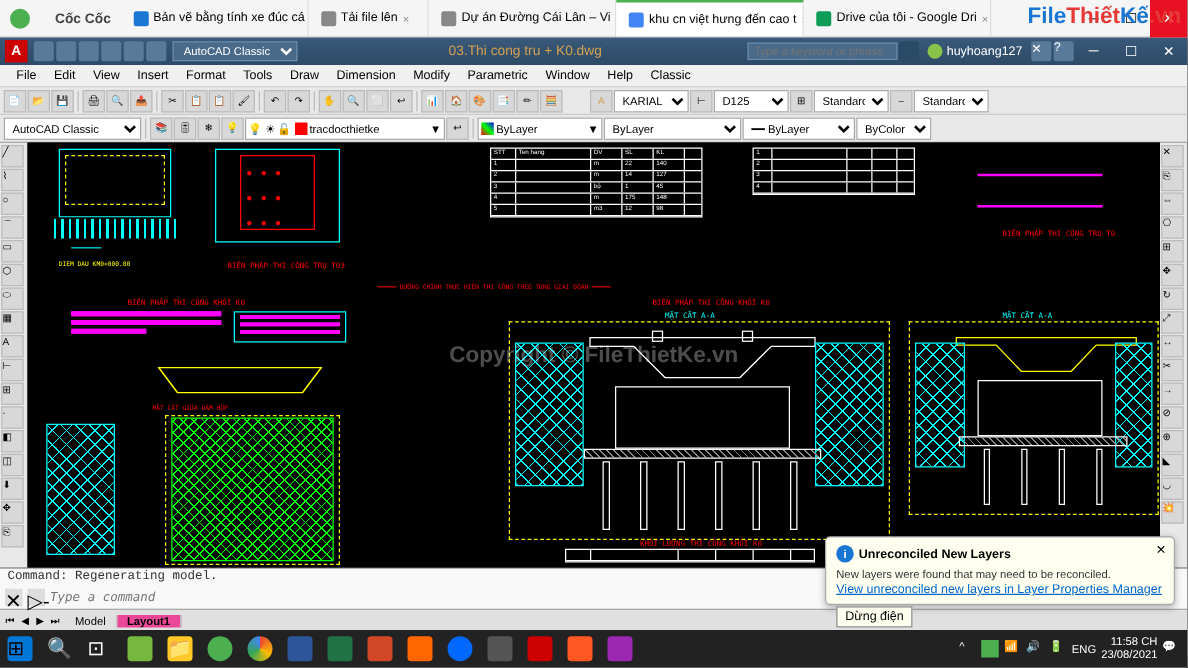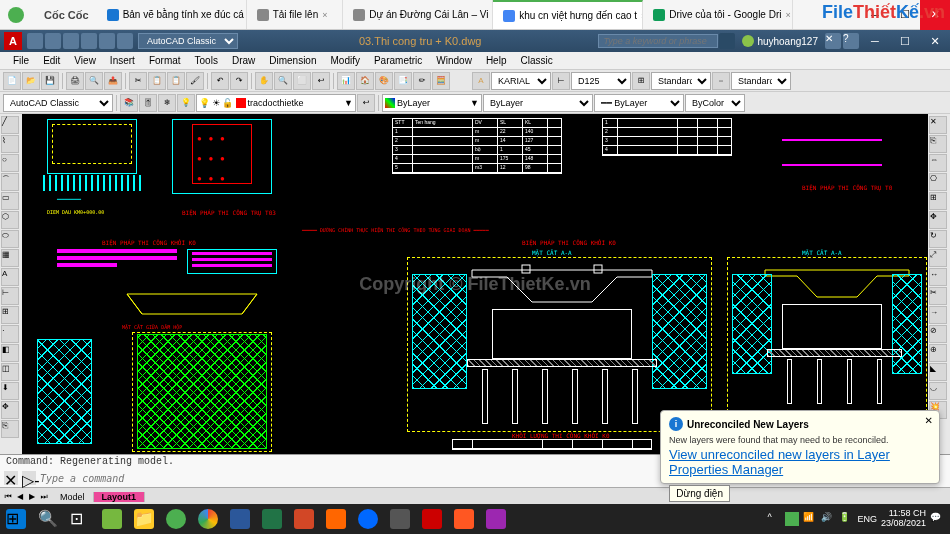--- a/index.html
+++ b/index.html
@@ -83,21 +83,21 @@
 
 .status-bar { height: 20px; background: #e8e8e8; display: flex; align-items: center; font-size: 9px; border-top: 1px solid #aaa; justify-content: flex-end; gap: 2px; padding: 0 4px; }
 .status-item { padding: 0 3px; cursor: pointer; }
 .status-btn { width: 16px; height: 16px; background: #d0d0d0; border: 1px solid #aaa; cursor: pointer; }
 .status-combo { font-size: 8px; border: 1px solid #aaa; height: 16px; }
 
 
 .notif { position: absolute; right: 10px; bottom: 50px; width: 280px; background: #fffff0; border: 1px solid #aaa; border-radius: 4px; padding: 6px 8px; box-shadow: 0 2px 6px rgba(0,0,0,0.3); z-index: 90; }
 .notif-title { font-size: 10px; font-weight: bold; display: flex; align-items: center; gap: 4px; }
 .notif-body { font-size: 9px; color: #333; margin-top: 4px; }
-.notif-link { font-size: 13px; color: #0066cc; text-decoration: underline; cursor: pointer; margin-top: 2px; display: block; }
+.notif-link { font-size: 10px; color: #0066cc; text-decoration: underline; cursor: pointer; margin-top: 2px; display: block; }
 .notif-close { position: absolute; top: 4px; right: 6px; cursor: pointer; font-size: 10px; }
 .notif-icon { width: 14px; height: 14px; background: #1976d2; border-radius: 50%; color: #fff; display: flex; align-items: center; justify-content: center; font-size: 9px; font-weight: bold; }
 
 
 .taskbar { position: absolute; bottom: 0; left: 0; right: 0; height: 30px; background: #222; display: flex; align-items: center; }
 .task-btn { width: 32px; height: 30px; display: flex; align-items: center; justify-content: center; cursor: pointer; }
 .task-icon { width: 20px; height: 20px; border-radius: 3px; }
 .task-tray { margin-left: auto; display: flex; align-items: center; color: #fff; font-size: 9px; gap: 4px; padding-right: 6px; }
 .tray-icon { width: 14px; height: 14px; }
 .clock { text-align: right; line-height: 1.1; font-size: 9px; }

